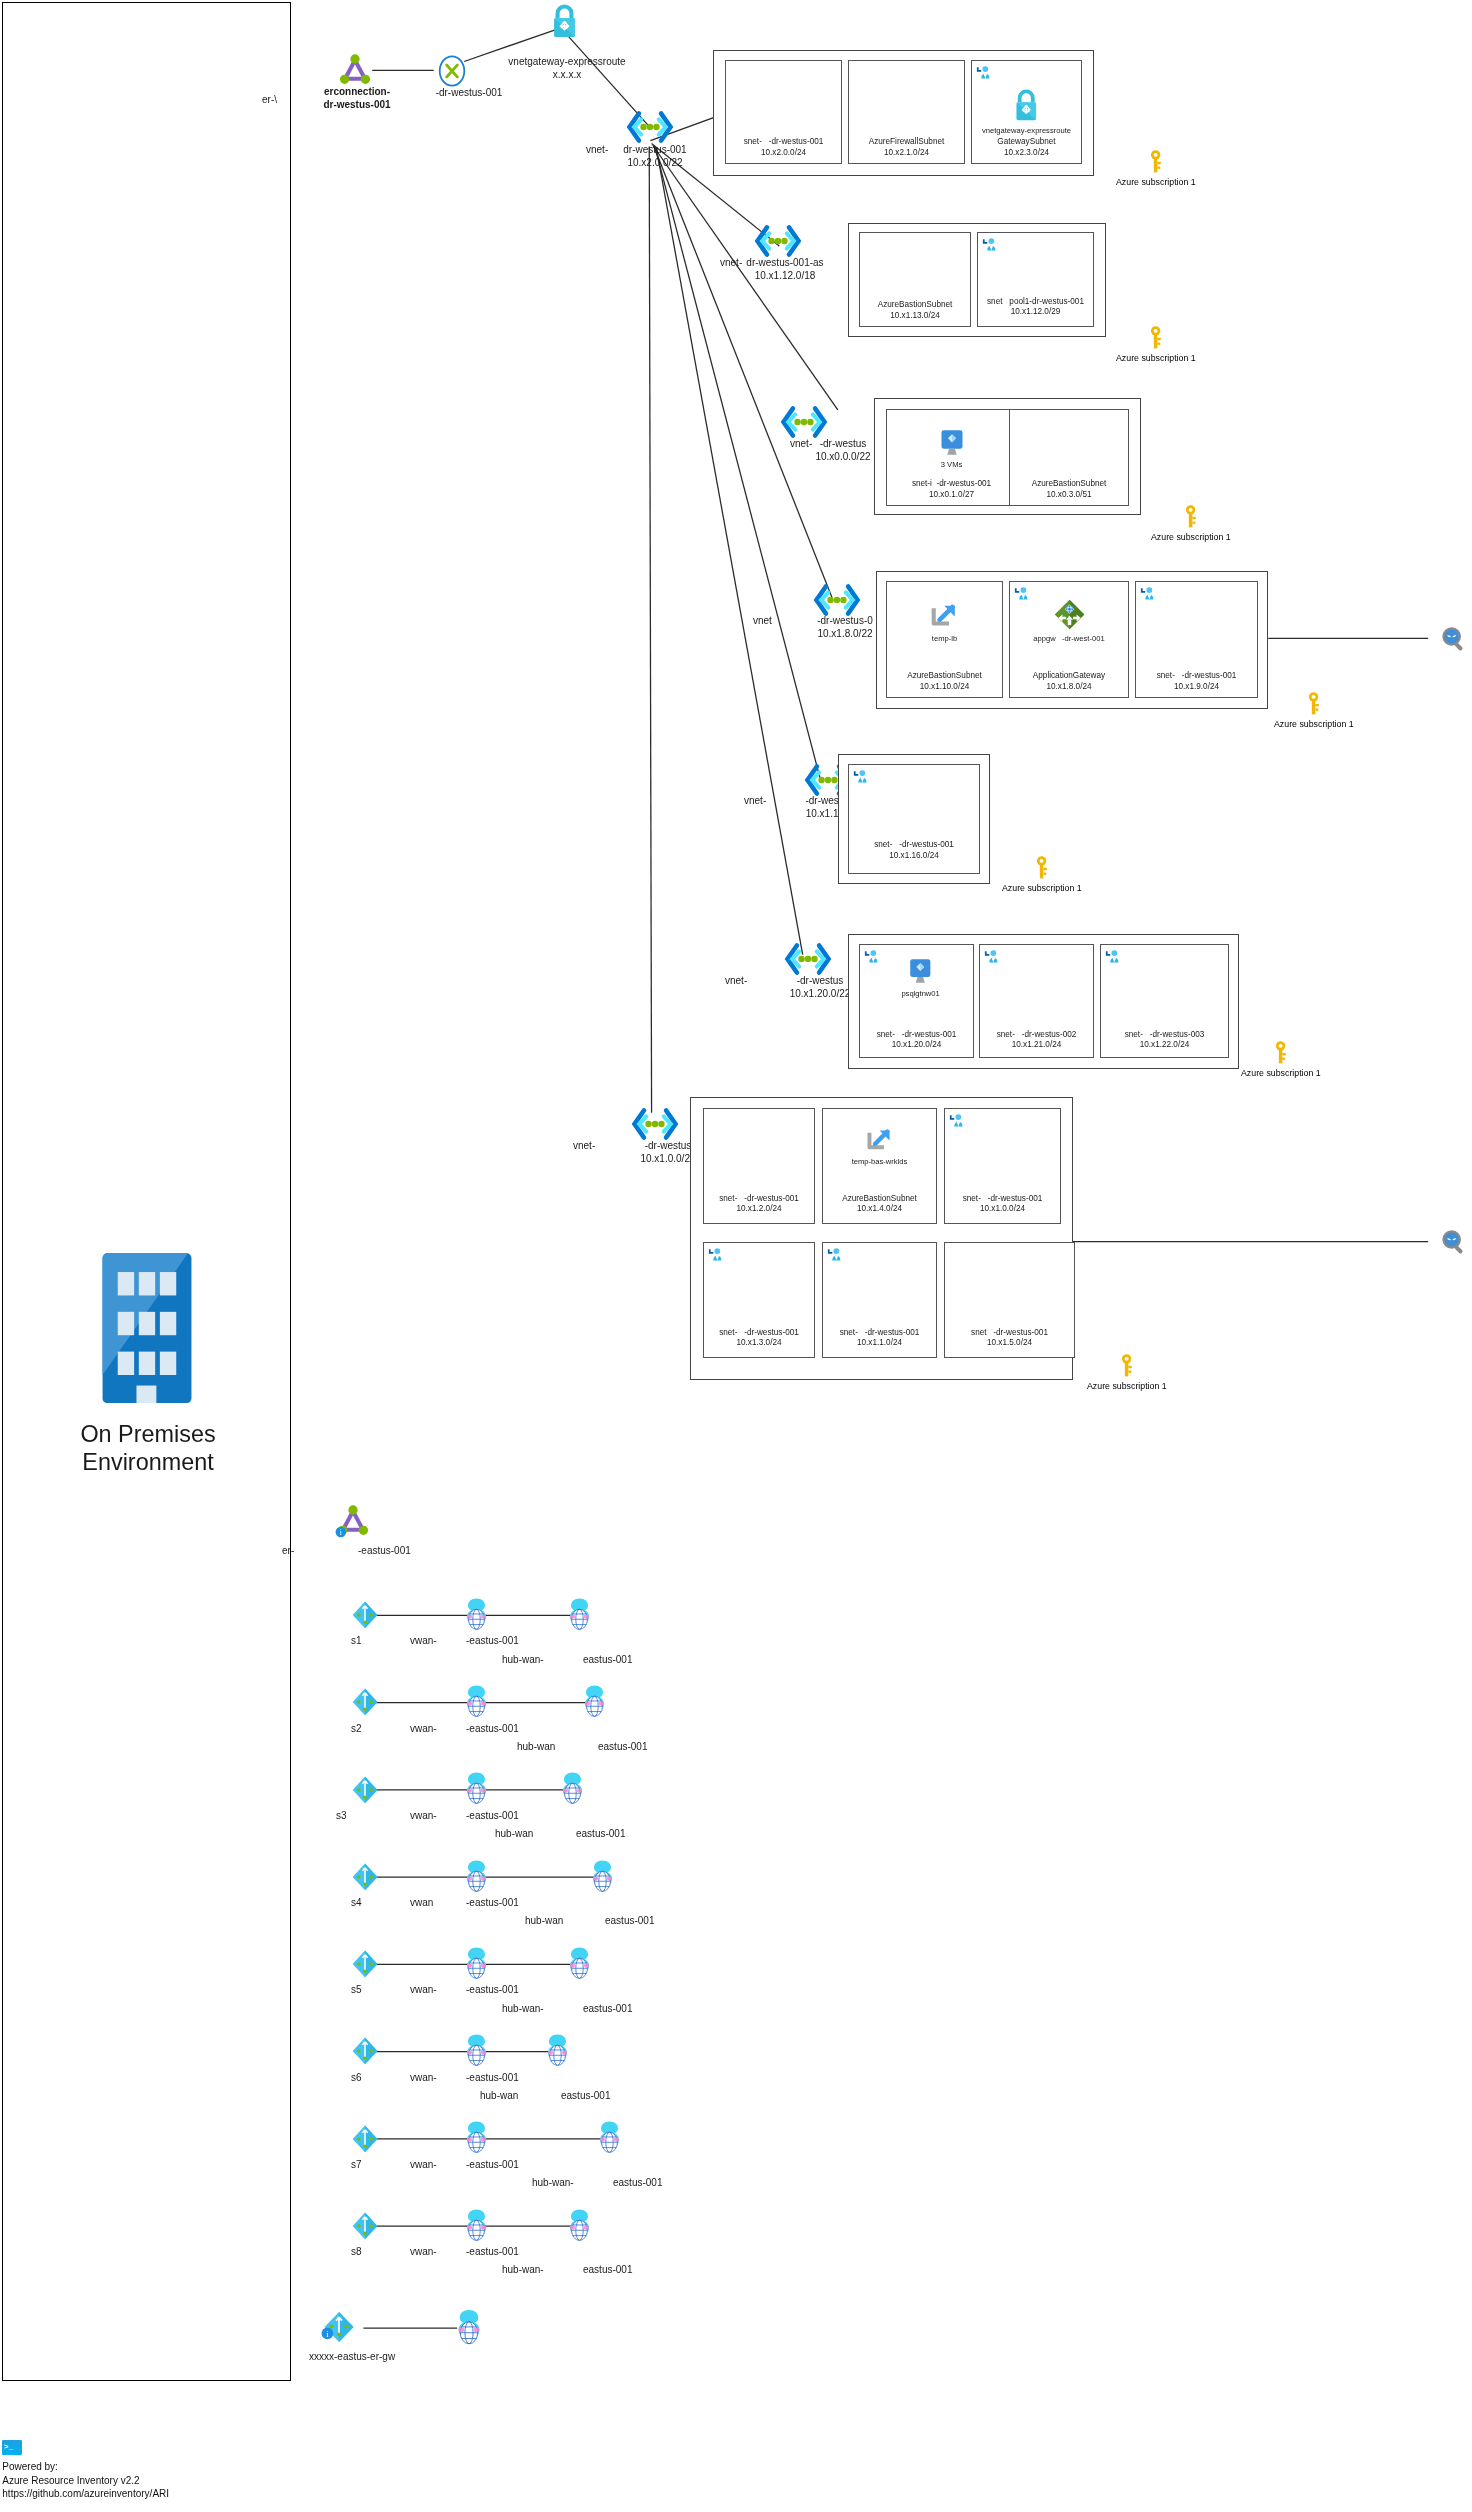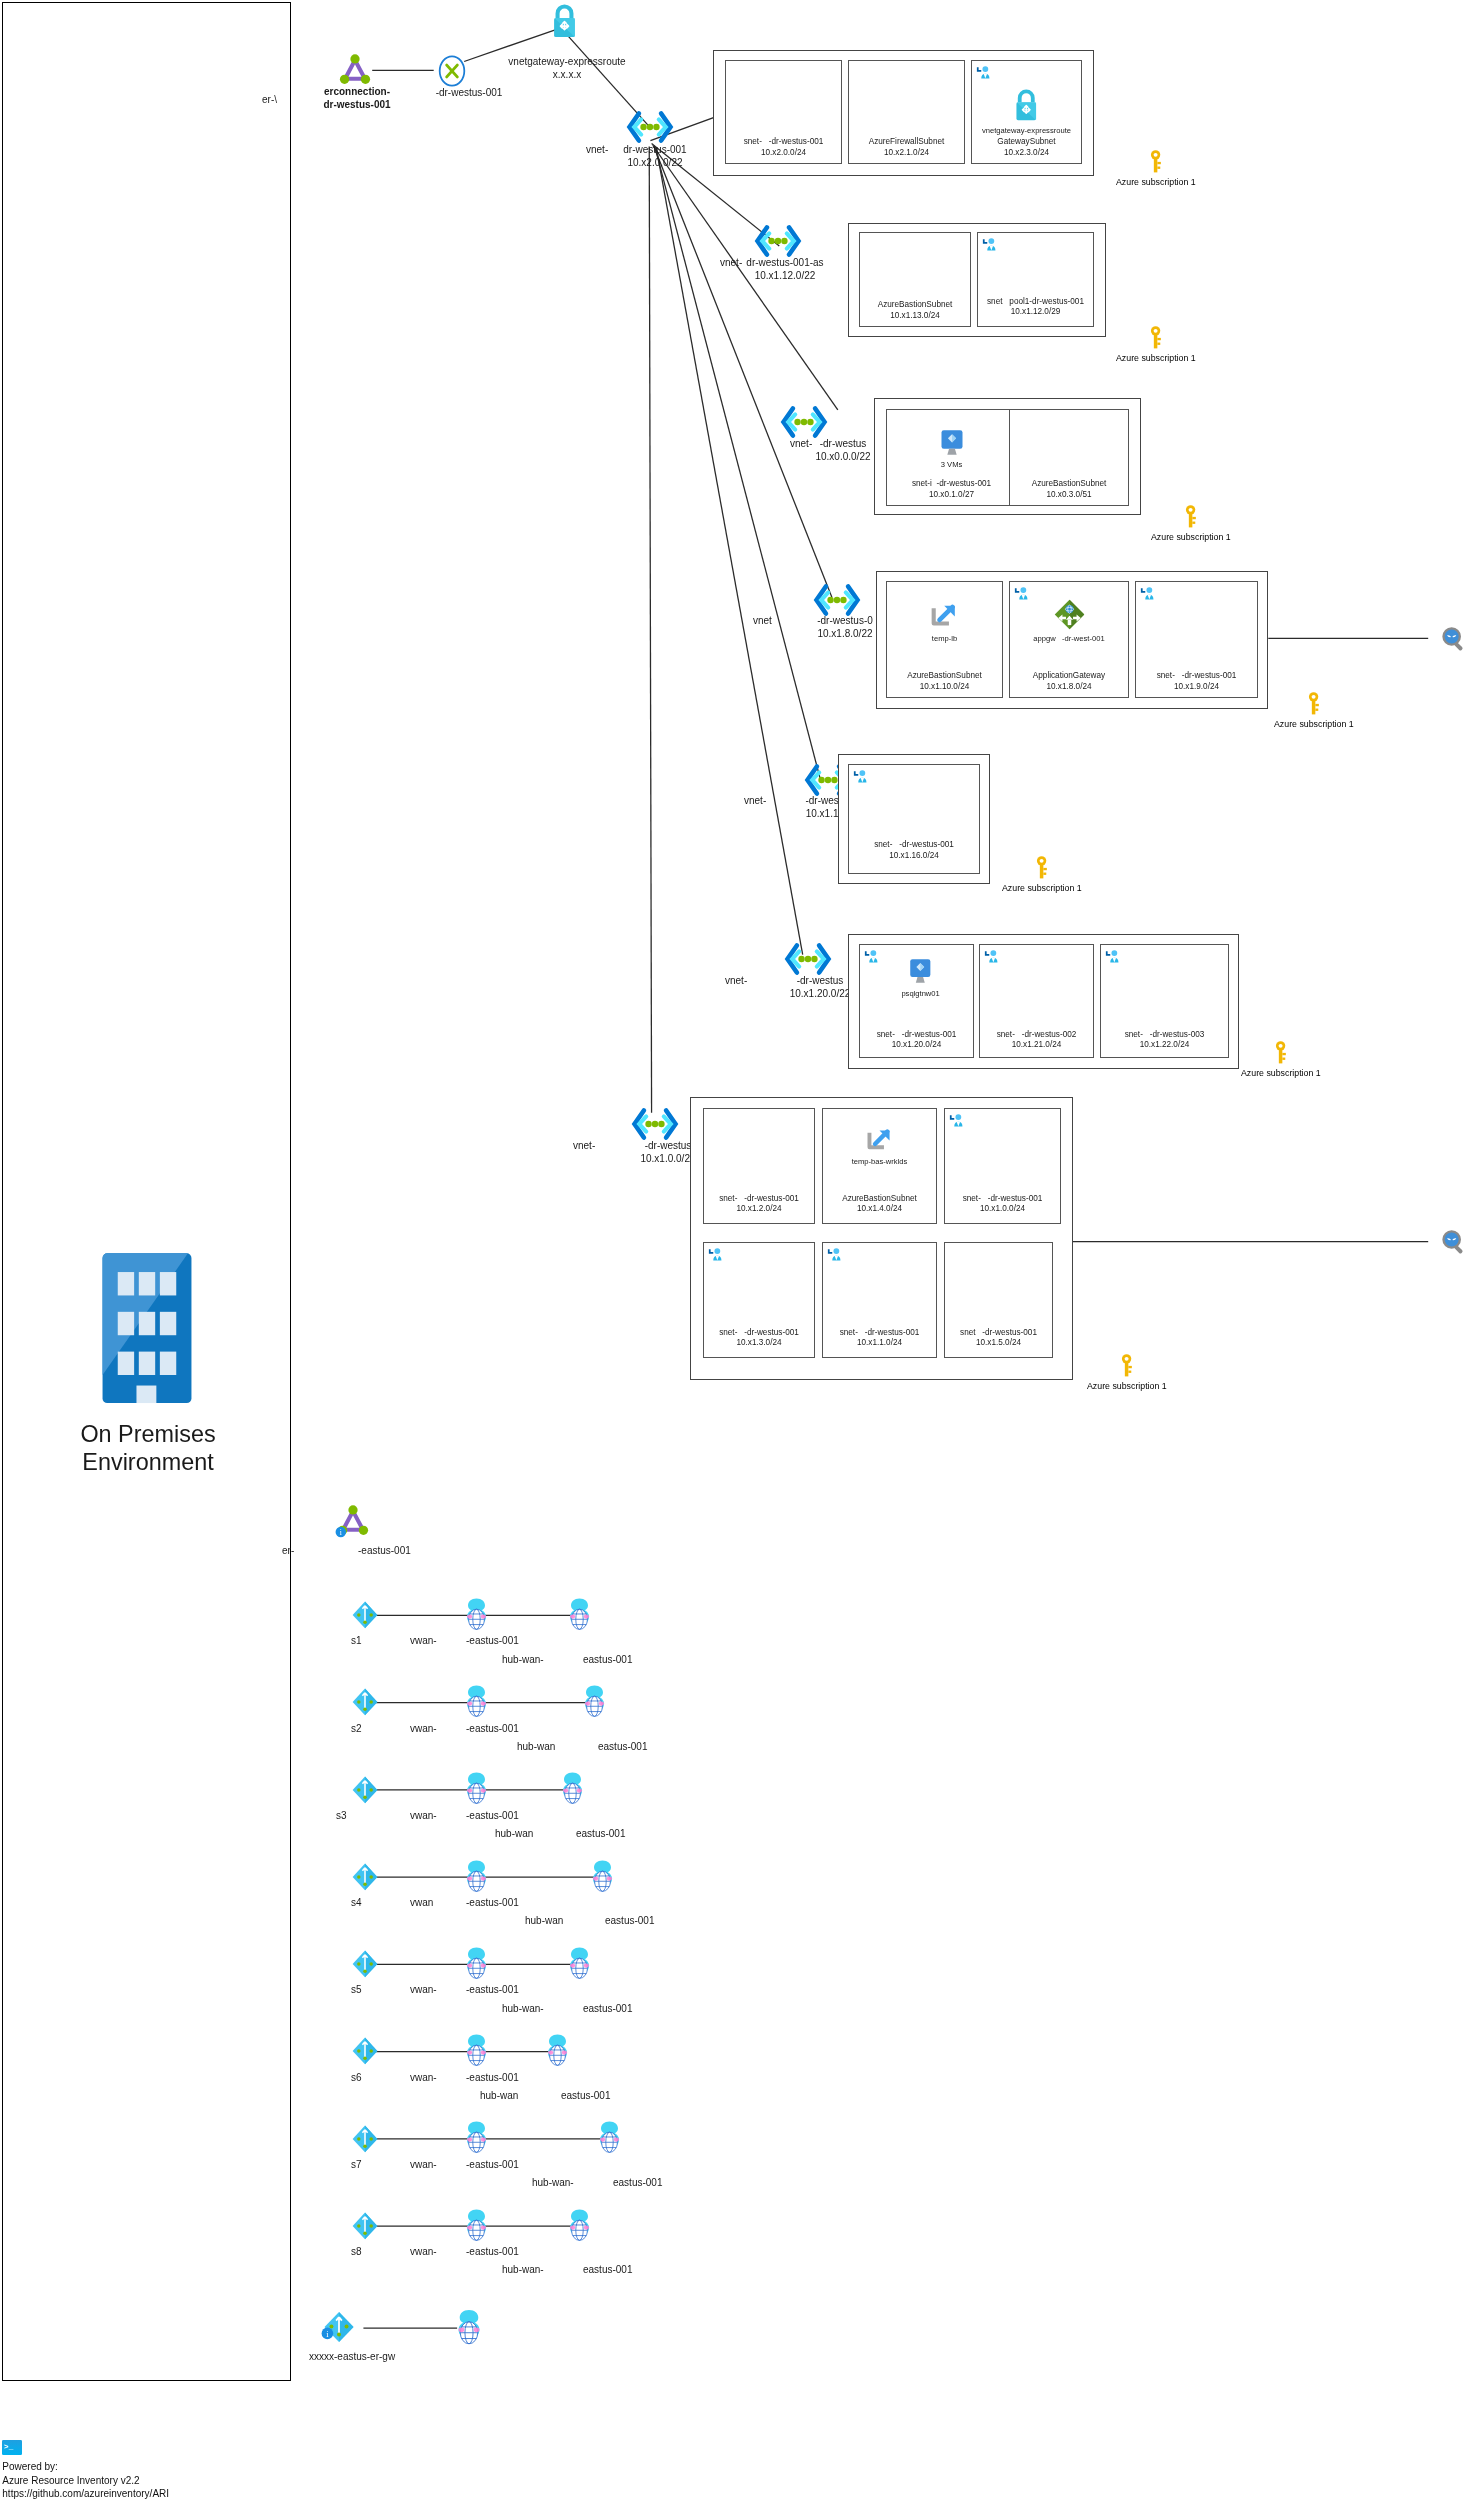--- a/index.html
+++ b/index.html
@@ -206,21 +206,21 @@
       <path d="M60 6 L76 29 L60 52" fill="none" stroke="#0078d4" stroke-width="8" stroke-linecap="round"></path>
       <path d="M26 16 L14 29 L26 42" fill="none" stroke="#50e6ff" stroke-width="7" stroke-linecap="round"></path>
       <path d="M56 16 L68 29 L56 42" fill="none" stroke="#50e6ff" stroke-width="7" stroke-linecap="round"></path>
       <circle cx="30" cy="29" r="5.5" fill="#7fba00"></circle>
         <circle cx="41" cy="29" r="5.5" fill="#7fba00"></circle>
         <circle cx="52" cy="29" r="5.5" fill="#7fba00"></circle>
     </svg>
   </div>
   <div class="lbl" style="left:720px;top:257px;"><span>vnet-</span></div>
   <div class="lbl c" style="left:785px;top:257px;width:158px;">
-    <span>dr-westus-001-as</span><br><span>10.x1.12.0/22</span>
+    <span>dr-westus-001-as</span><br><span>10.x1.12.0/18</span>
   </div>
 
   <div class="vnet-frame" style="left:848px;top:223px;width:258px;height:114px;"></div>
   <div class="subnet-box" style="left:859px;top:232px;width:112px;height:95px;">
     <div class="subnet-cap">
       <span class="nm">AzureBastionSubnet</span>
       <span class="cidr">10.x1.13.0/24</span>
     </div>
   </div>
   <div class="subnet-box" style="left:977px;top:232px;width:117px;height:95px;">
@@ -634,21 +634,21 @@
             <path d="M9 23 q0-8 7-8 t7 8z" fill="#29b6e8"></path>
             <path d="M13 15 l3 8 l3-8z" fill="#fff"></path>
           </svg>
       </span>
     </div>
     <div class="subnet-cap" style="bottom:8.2px;">
       <span class="nm"><span>snet-</span>&nbsp;&nbsp;&nbsp;<span>-dr-westus-001</span></span>
       <span class="cidr">10.x1.1.0/24</span>
     </div>
   </div>
-  <div class="subnet-box" style="left:944px;top:1242px;width:109px;height:116px;">
+  <div class="subnet-box" style="left:944px;top:1242px;width:131px;height:116px;">
     <div class="subnet-cap" style="bottom:8.2px;">
       <span class="nm"><span>snet</span>&nbsp;&nbsp;&nbsp;<span>-dr-westus-001</span></span>
       <span class="cidr">10.x1.5.0/24</span>
     </div>
   </div>
   <div class="sub-badge" style="left:1087px;top:1353px;">
     <span>
       <svg width="15.2" height="24.6" viewBox="0 0 26 42">
           <circle cx="13" cy="10" r="8" fill="#f2b705"></circle>
           <circle cx="13" cy="10" r="3.4" fill="#fff"></circle>

